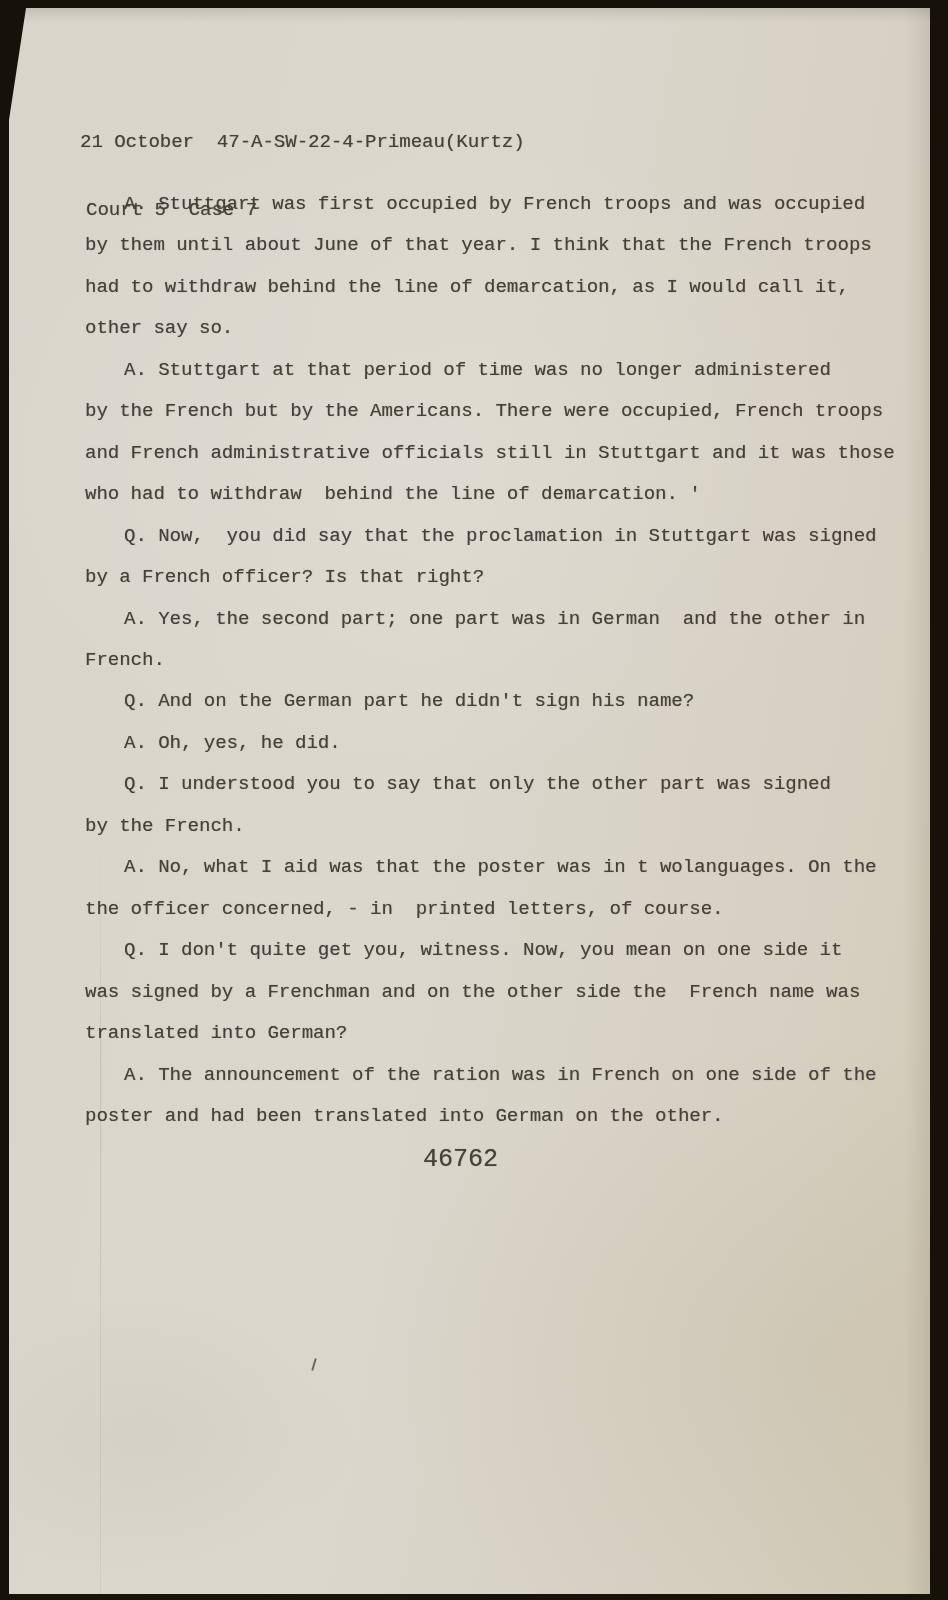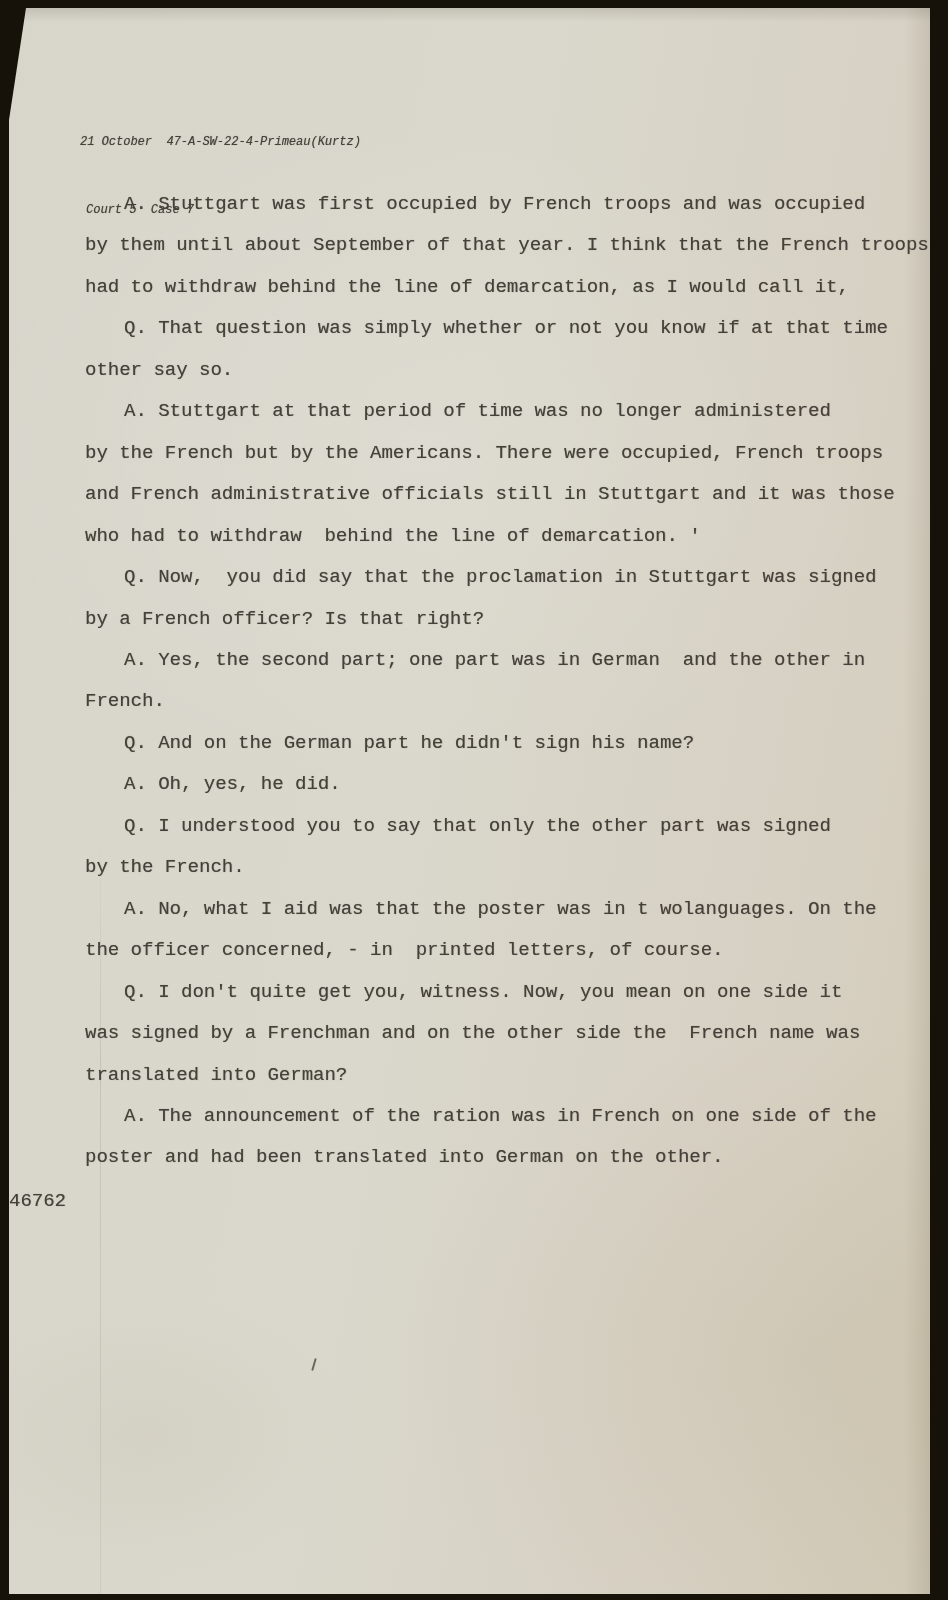--- a/index.html
+++ b/index.html
@@ -25,45 +25,44 @@
       linear-gradient(100deg, #d8d5cb 0%, #dad7cc 45%, #d6d0c2 82%, #d1cab6 100%);
   }
   .ink {
     color: #45413a;
     text-shadow: 0.3px 0.3px 0.8px rgba(70,64,52,0.55);
   }
   .header {
     position: absolute;
     top: 78px;
     left: 71px;
-    font-size: 12px;
+    font-size: 19px;
     line-height: 22.5px;
     white-space: pre;
-    font-style: italic;
   }
   .header .line2 { padding-left: 6px; }
   .transcript {
     position: absolute;
     top: 176px;
     left: 0;
     right: 0;
     font-size: 19px;
   }
   .line {
     line-height: 41.45px;
     padding-left: 76px;
     white-space: pre;
   }
   .line.indent { padding-left: 115px; }
   .page-number {
     line-height: 41px;
     margin-top: 2px;
-    text-align: left;
+    text-align: center;
     padding-right: 18px;
-    font-size: 19px;
+    font-size: 25px;
     white-space: pre;
   }
   .crease {
     position: absolute;
     left: 91px;
     top: 52%;
     bottom: 0;
     width: 1px;
     background: linear-gradient(to bottom, transparent, rgba(130,125,110,0.22) 30%, rgba(130,125,110,0.12));
   }
@@ -100,23 +99,22 @@
   <div class="stray-slash"></div>
 
   <div class="header ink">
     <div class="line1">21 October  47-A-SW-22-4-Primeau(Kurtz)</div>
     <div class="line2">Court 5  Case 7</div>
   </div>
 
   <div class="transcript ink">
 
     <div class="line indent">A. Stuttgart was first occupied by French troops and was occupied</div>
-      <div class="line">by them until about September of that year. I think that the French troops</div>
+      <div class="line">by them until about June of that year. I think that the French troops</div>
       <div class="line">had to withdraw behind the line of demarcation, as I would call it,</div>
-      <div class="line indent">Q. That question was simply whether or not you know if at that time</div>
       <div class="line">other say so.</div>
       <div class="line indent">A. Stuttgart at that period of time was no longer administered</div>
       <div class="line">by the French but by the Americans. There were occupied, French troops</div>
       <div class="line">and French administrative officials still in Stuttgart and it was those</div>
       <div class="line">who had to withdraw  behind the line of demarcation. '</div>
       <div class="line indent">Q. Now,  you did say that the proclamation in Stuttgart was signed</div>
       <div class="line">by a French officer? Is that right?</div>
       <div class="line indent">A. Yes, the second part; one part was in German  and the other in</div>
       <div class="line">French.</div>
       <div class="line indent">Q. And on the German part he didn't sign his name?</div>

